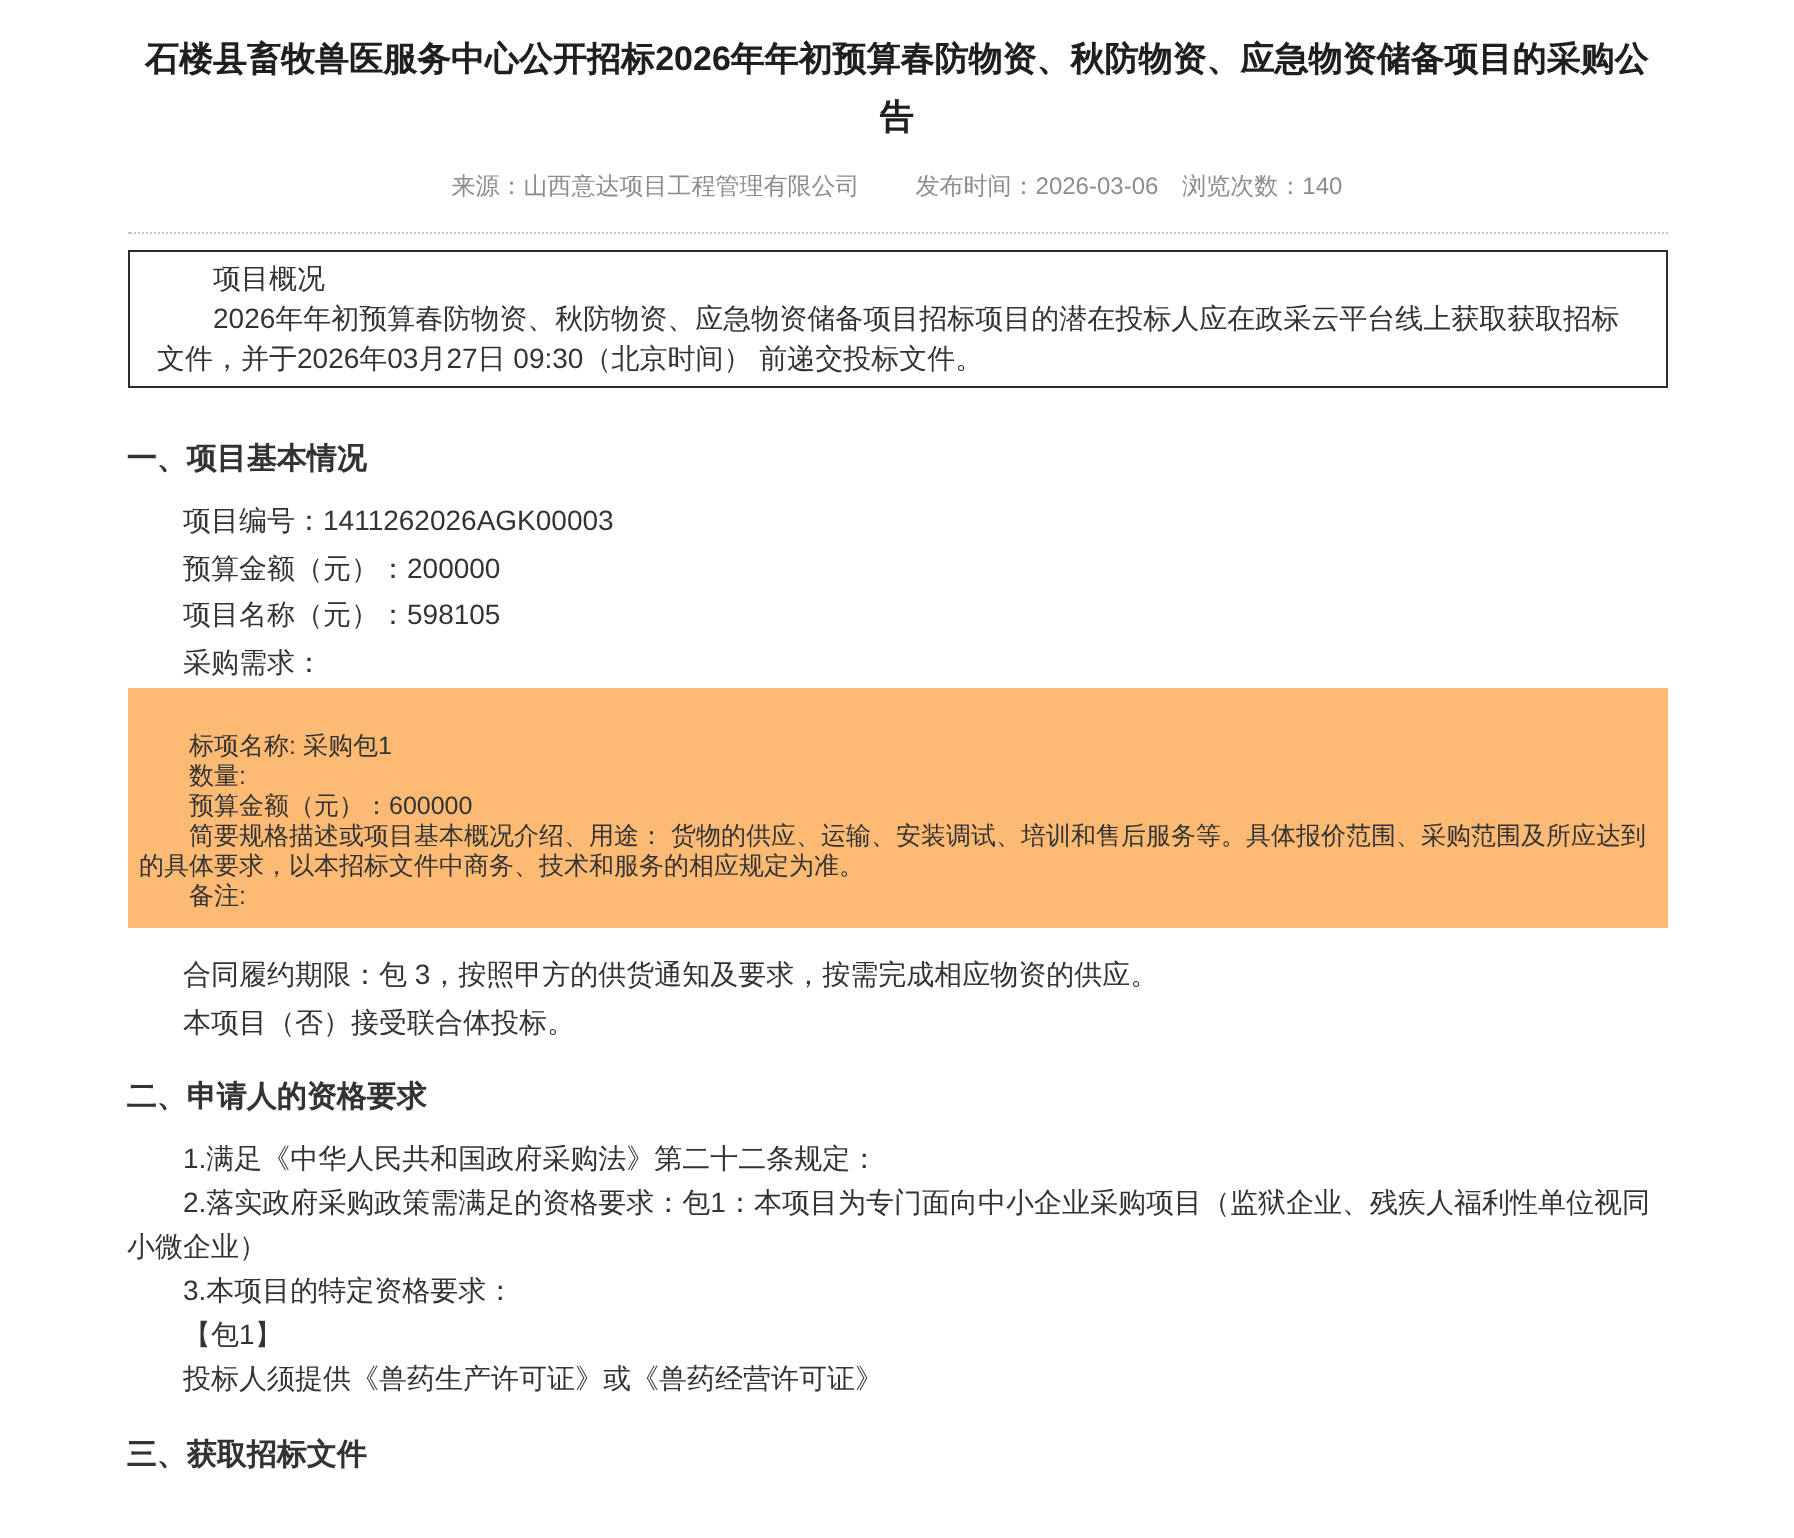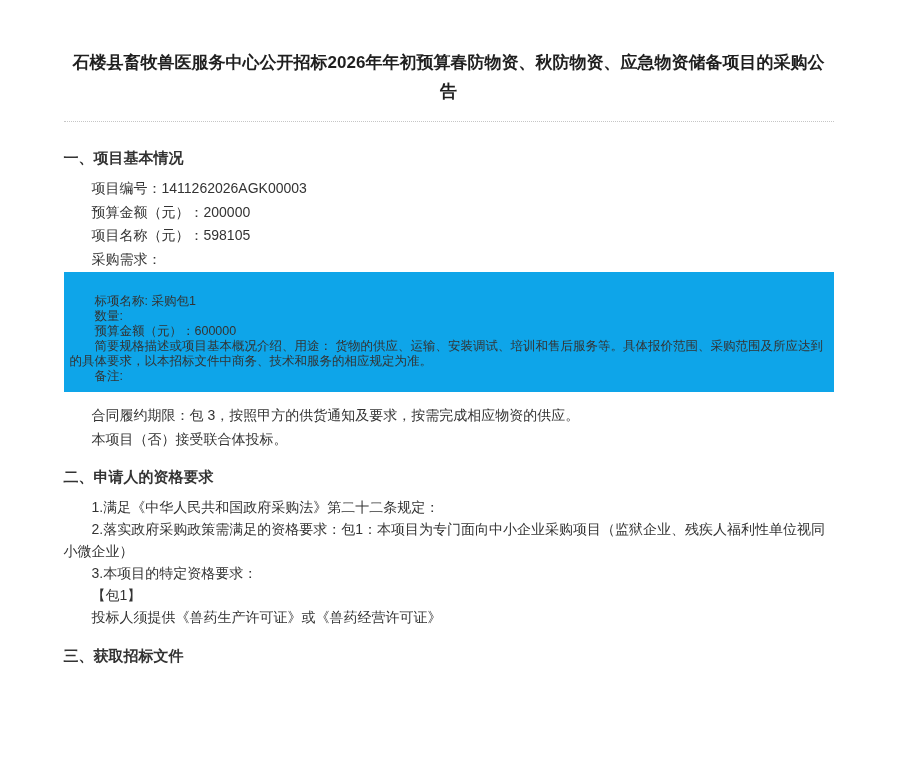--- a/index.html
+++ b/index.html
@@ -6,21 +6,21 @@
   html, body { margin: 0; padding: 0; background: #ffffff; }
   body {
     font-family: "Liberation Sans", "DejaVu Sans", sans-serif;
     color: #333333;
   }
   .page {
     width: 897px;
     height: 769px;
     overflow: hidden;
     background: #ffffff;
-    padding-top: 48px;
+    padding-top: 15px;
   }
   .content {
     width: 770px;
     margin: 0 auto;
   }
   .title {
     margin: 0;
     padding: 0 8px;
     font-size: 17px;
     font-weight: bold;
@@ -60,21 +60,21 @@
   }
   .fields { margin-top: 7px; }
   .fields p, .para {
     margin: 0;
     font-size: 14px;
     line-height: 23.5px;
     text-indent: 2em;
   }
   .demand-box {
     margin-top: 1px;
-    background: #0ea5e9;
+    background: #fdba74;
     padding: 22px 6px 8px 6px;
     font-size: 12.5px;
     line-height: 15px;
   }
   .demand-box p { margin: 0; text-indent: 2em; }
   .para-block { margin-top: 12px; }
   .qual-items { margin-top: 7px; }
   .qual-items p { margin: 0; font-size: 14px; line-height: 22px; text-indent: 2em; }
   .pkg-line { margin: 0; font-size: 14px; line-height: 16px; text-indent: 0; }
   .pkg-tag { margin-top: 3px; }
@@ -82,23 +82,30 @@
   .mt16 { margin-top: 16px; }
 </style>
 </head>
 <body>
 
 <div class="page">
   <div class="content">
 
     <h1 class="title">石楼县畜牧兽医服务中心公开招标2026年年初预算春防物资、秋防物资、应急物资储备项目的采购公告</h1>
 
+    <div class="meta">
+      <span class="m-src"><span>来源：</span><span>山西意达项目工程管理有限公司</span></span><span class="m-pub"><span>发布时间：</span><span>2026-03-06</span></span><span><span>浏览次数：</span><span>140</span></span>
+    </div>
 
     <hr class="divider">
 
+    <div class="overview-box">
+      <p>项目概况</p>
+      <p>2026年年初预算春防物资、秋防物资、应急物资储备项目招标项目的潜在投标人应在政采云平台线上获取获取招标文件，并于2026年03月27日 09:30（北京时间） 前递交投标文件。</p>
+    </div>
 
     <h2 class="sec-heading">一、项目基本情况</h2>
 
     <div class="fields">
       <p><span>项目编号：</span><span>1411262026AGK00003</span></p>
       <p><span>预算金额（元）：</span><span>200000</span></p>
       <p><span>项目名称（元）：</span><span>598105</span></p>
       <p><span>采购需求：</span><span></span></p>
     </div>
 

